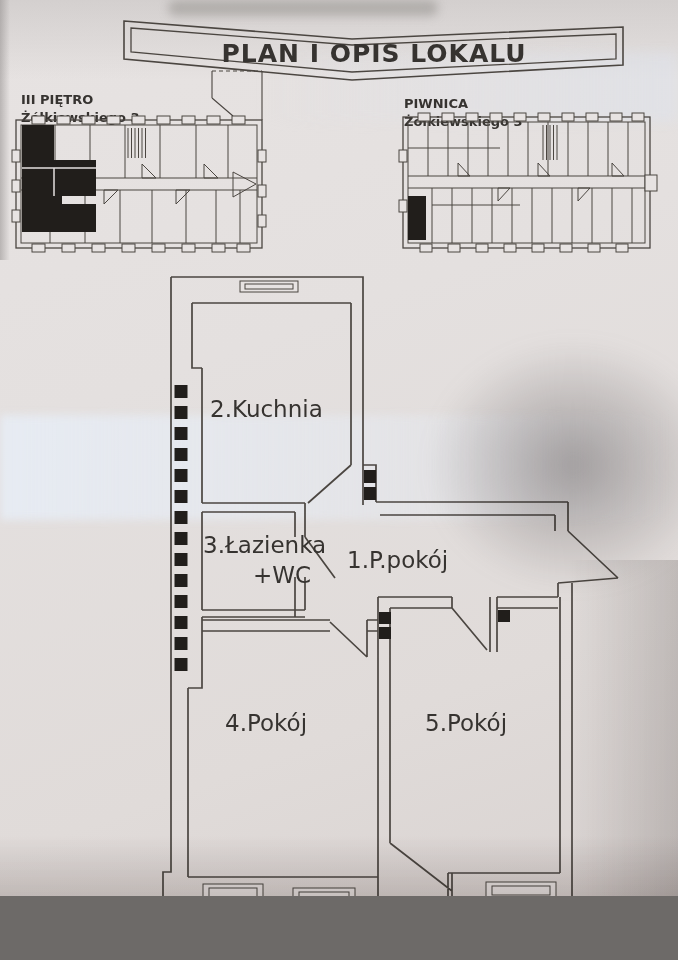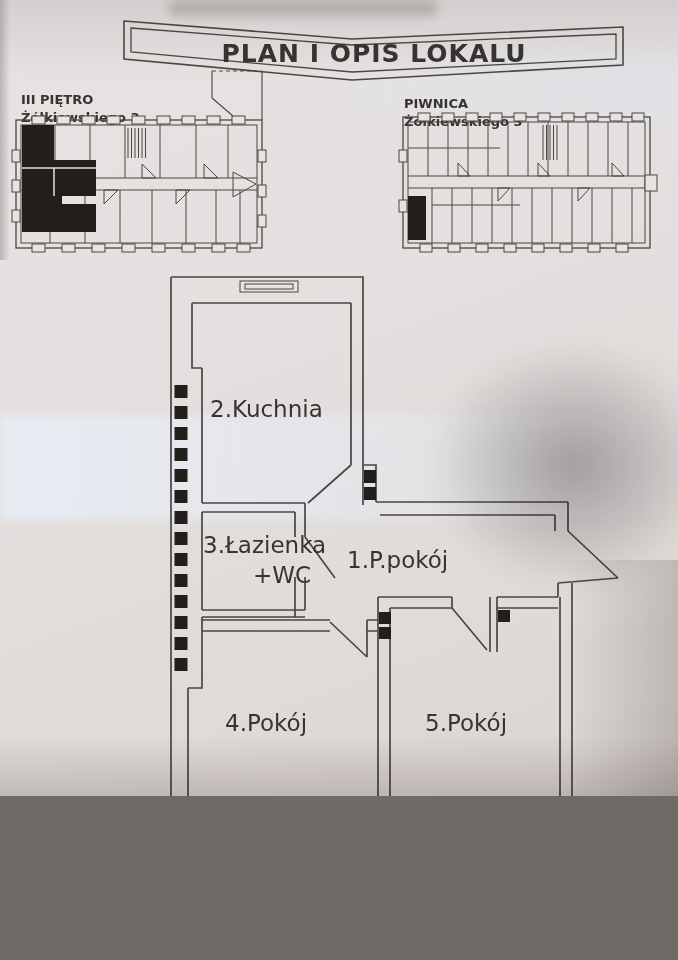--- a/index.html
+++ b/index.html
@@ -1,17 +1,17 @@
 <!DOCTYPE html>
 <html><head>
 <meta charset="utf-8">
 <style>
   html,body{margin:0;padding:0;background:#6d6a68;}
   .page{
-    position:relative;width:678px;height:796px;overflow:hidden;
+    position:relative;width:678px;height:896px;overflow:hidden;
     background:linear-gradient(160deg,#e7e3e2 0%,#e4e0df 38%,#e0dbd9 75%,#d9d3d1 100%);
     font-family:"DejaVu Sans","Liberation Sans",sans-serif;
   }
   .page svg{position:absolute;left:0;top:0;}
   .shade{position:absolute;pointer-events:none;}
   .shade-top{left:0;top:0;right:0;height:80px;
     background:linear-gradient(180deg,rgba(196,192,191,.55),rgba(196,192,191,0));}
   .smudge{left:168px;top:0;width:270px;height:16px;border-radius:8px;
     background:rgba(120,117,114,.38);filter:blur(5px);}
   .band-blue-upper{left:38%;top:52px;right:0;height:70px;

